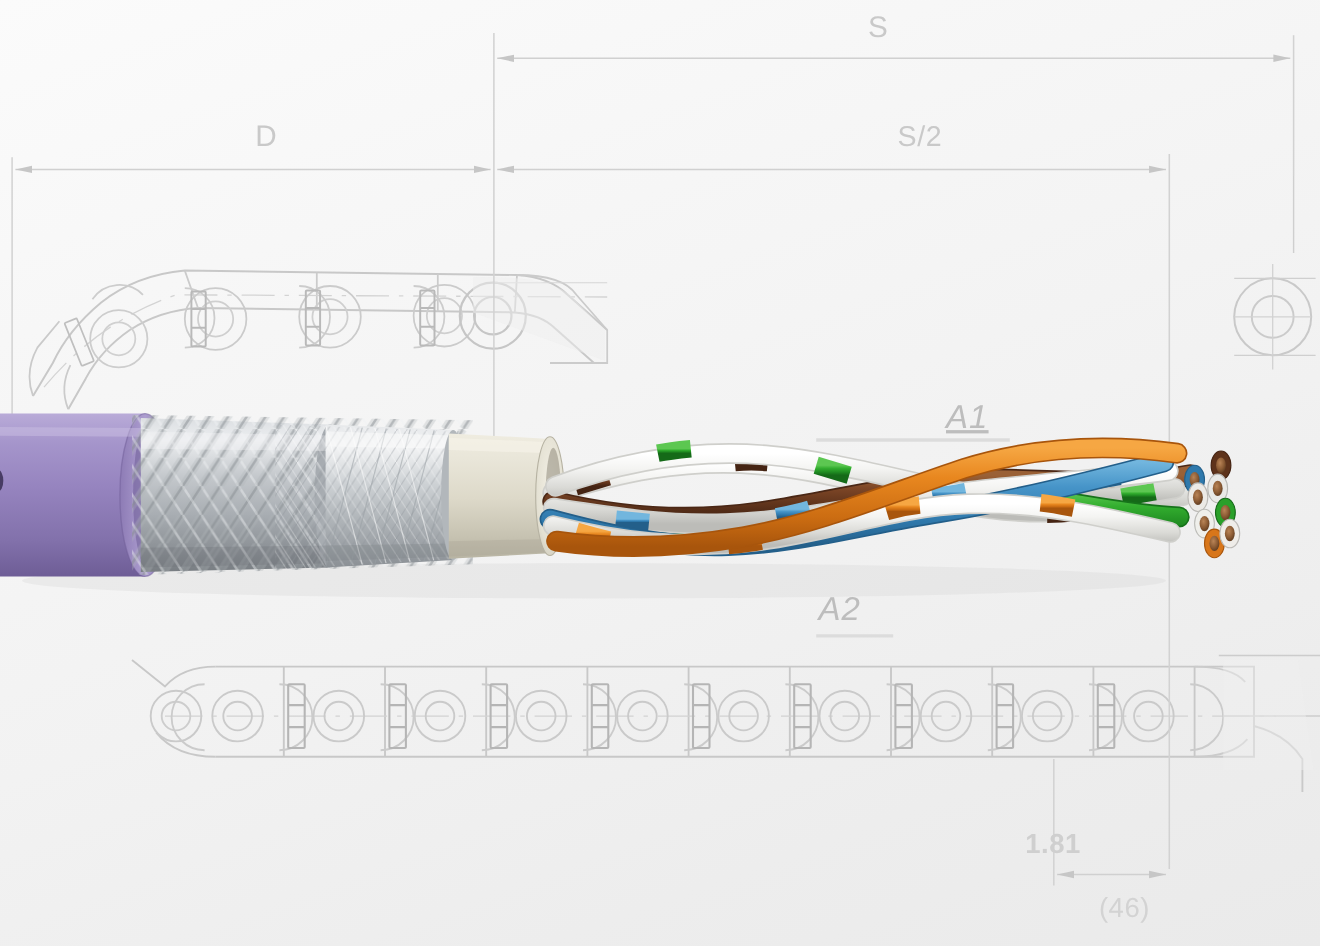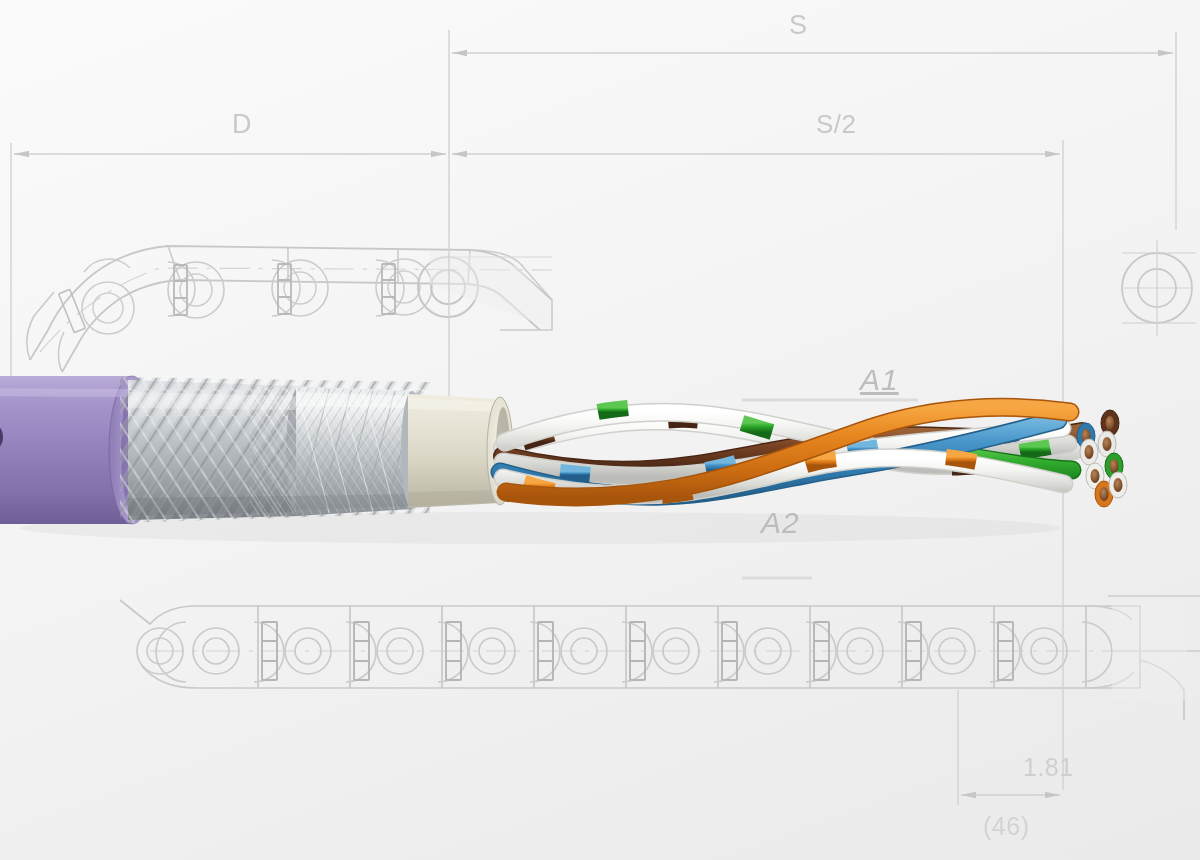--- a/index.html
+++ b/index.html
@@ -7,21 +7,21 @@
   #stage{position:relative;width:1200px;height:860px;overflow:hidden;
     background:linear-gradient(160deg,#fbfbfb 0%,#f6f6f6 30%,#f2f2f2 55%,#ededed 80%,#eaeaea 100%);}
   #stage svg{position:absolute;left:0;top:0;}
   .dimlabel{position:absolute;color:#c9c9c9;font-weight:400;letter-spacing:.5px;
     white-space:nowrap;user-select:none;}
   .dim-s{font-size:27px;}
   .dim-s2{font-size:26px;}
   .dim-d{font-size:27px;}
   .lbl-a{font-size:30px;font-style:italic;color:#bdbdbd;letter-spacing:1px;}
   .dim-num{font-size:25px;color:#cfcfcf;}
-  .dim-num2{font-size:25px;color:#d3d3d3;}
+  .dim-num2{font-size:25px;color:#d3d3d3;margin-left:16px;}
 </style>
 </head>
 <body>
 
 <div id="stage">
 
 <svg width="1200" height="860">
   <defs>
 
     <linearGradient id="gJacket" x1="0" y1="0" x2="0" y2="1">
@@ -456,17 +456,17 @@
       <ellipse cx="1118" cy="485" rx="9" ry="13" fill="#efede9" stroke="#bcbab6" stroke-width="1"></ellipse>
       <ellipse cx="1118" cy="485" rx="4.5" ry="7" fill="url(#gCopper)"></ellipse>
     </g>
   </g>
 </svg>
 
 <div class="dimlabel dim-s" style="left:789px;top:10px;">S</div>
 <div class="dimlabel dim-s2" style="left:816px;top:109px;">S/2</div>
 <div class="dimlabel dim-d" style="left:232px;top:109px;">D</div>
 <div class="dimlabel lbl-a" style="left:860px;top:363px;text-decoration:underline;">A1</div>
-<div class="dimlabel lbl-a" style="left:744px;top:506px;margin-left:17px;">A2</div>
-<div class="dimlabel dim-num" style="left:1023px;top:753px;">1.81</div>
+<div class="dimlabel lbl-a" style="left:744px;top:538px;">A2</div>
+<div class="dimlabel dim-num" style="left:932px;top:753px;font-weight:bold;">1.81</div>
 <div class="dimlabel dim-num2" style="left:983px;top:812px;">(46)</div>
 
 </div>
 
 </body></html>

